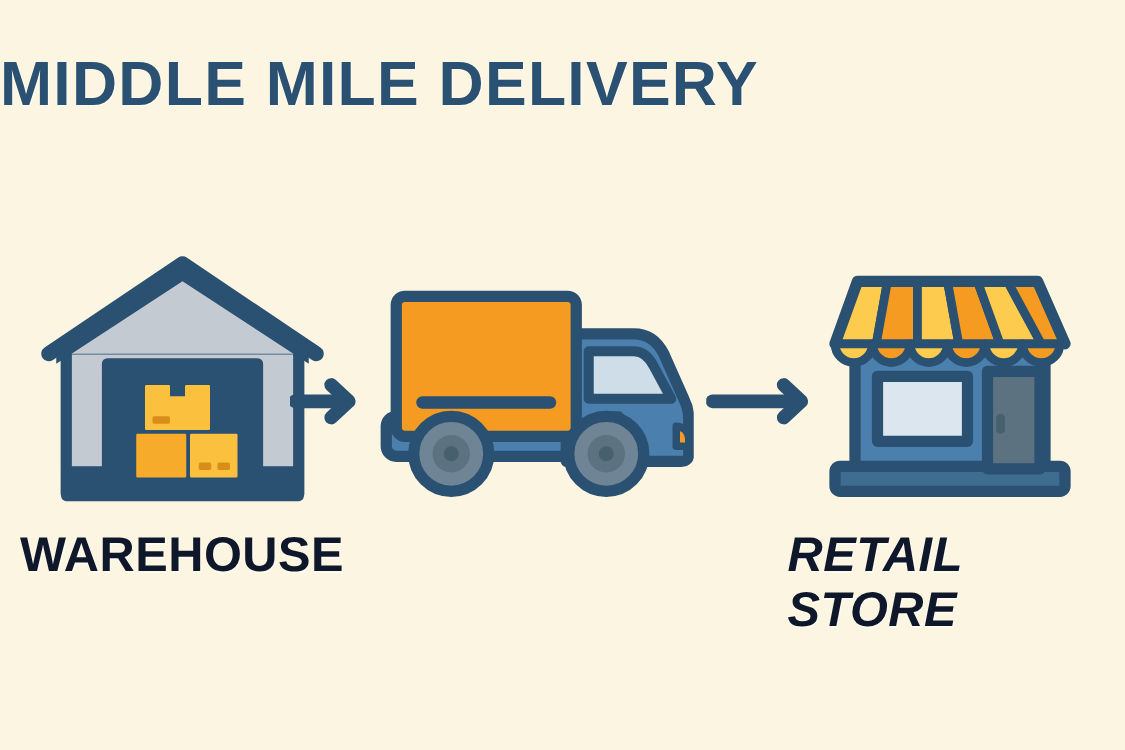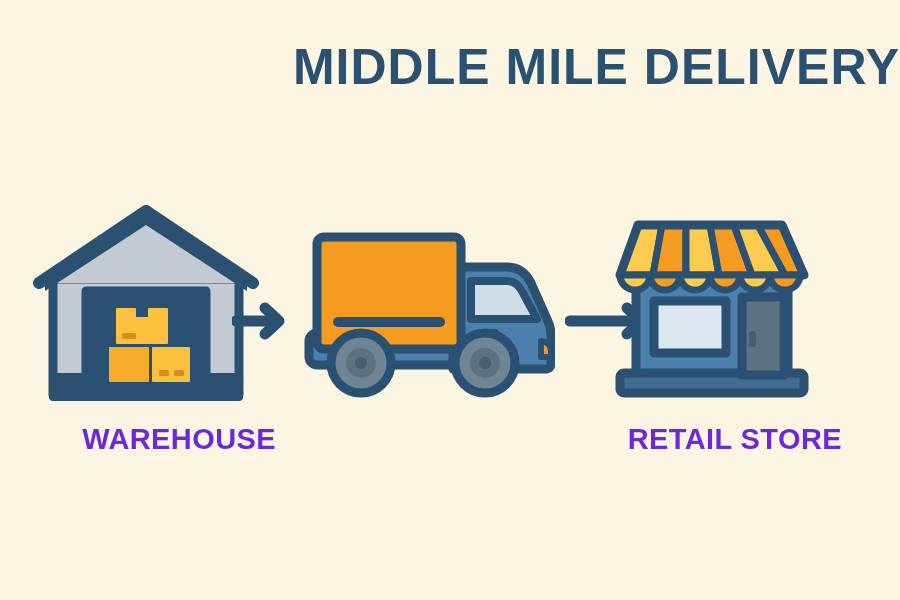--- a/index.html
+++ b/index.html
@@ -18,21 +18,21 @@
     position: relative;
     width: 900px;
     height: 600px;
     background: #fcf5e1;
   }
   #page-title {
     position: absolute;
     top: 38px;
     left: 0;
     width: 900px;
-    text-align: right;
+    text-align: left;
     font-size: 50px;
     font-weight: bold;
     letter-spacing: 1px;
     color: #2a5072;
     font-family: "Liberation Sans", sans-serif;
     text-shadow: 1px 1px 0 rgba(255,255,255,0.55);
   }
   .stage {
     position: absolute;
     top: 205px;
@@ -46,32 +46,32 @@
   }
   .stage .art svg {
     display: block;
     margin: 0 auto;
   }
   .stage-label {
     position: absolute;
     top: 218px;
     left: 0;
     width: 260px;
-    text-align: right;
-    font-size: 29px;
+    text-align: left;
+    font-size: 39px;
     font-weight: bold;
     line-height: 1.12;
     letter-spacing: 0.4px;
-    color: #6d28d9;
+    color: #0f172a;
     font-family: "Liberation Sans", sans-serif;
     text-shadow: 1px 1px 0 rgba(255,255,255,0.5);
   }
   #stage-warehouse { left: 16px; }
   #stage-distribution { left: 295px; }
-  #stage-retail { left: 582px; }
+  #stage-retail { left: 630px; font-style: italic; }
 
   .arrow {
     position: absolute;
     top: 300px;
   }
   #arrow-1 { left: 232px; }
   #arrow-2 { left: 565px; }
 </style>
 </head>
 <body>

